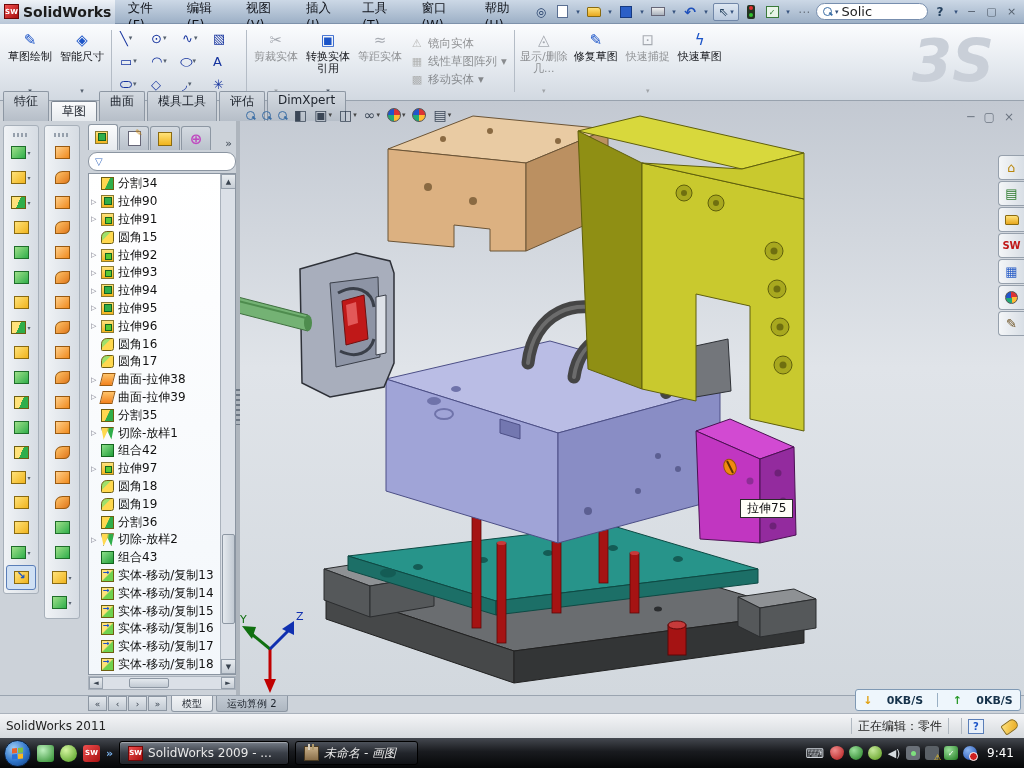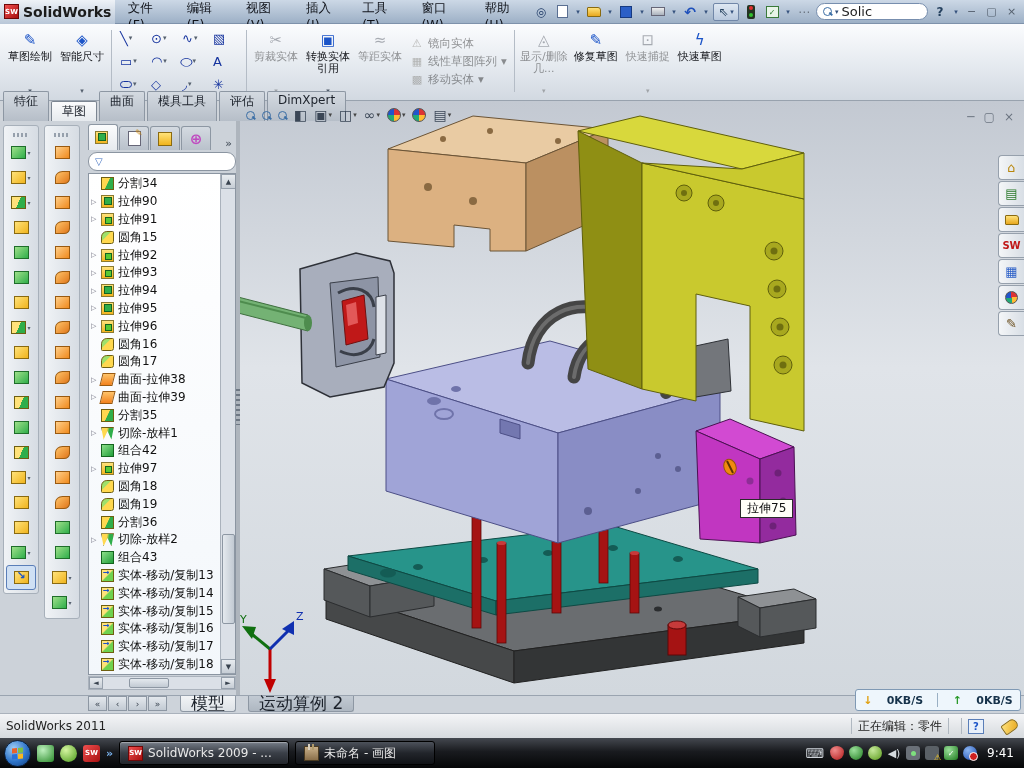--- a/index.html
+++ b/index.html
@@ -114,21 +114,21 @@
 
 #taskpane{position:absolute;right:0;top:155px;width:26px;z-index:6;display:flex;flex-direction:column;gap:1px}
 .tp{width:26px;height:25px;background:linear-gradient(90deg,#f4f6f8,#d8dee5);border:1px solid #96a0ac;border-right:none;border-radius:4px 0 0 4px;display:flex;align-items:center;justify-content:center;font-size:13px}
 .tp-home{color:#b8860b}.tp-lib{color:#2a7a2a}.tp-sw{color:#c01818;font-weight:bold;font-size:10px}
 .tp-pal{color:#2b5fc7}.tp-doc{color:#6b4f1f}
 .tp-folder{width:14px;height:10px;background:linear-gradient(#ffe27a,#e8a81f);border:1px solid #8a6a10;border-radius:1px 3px 1px 1px}
 .tp-ball{width:13px;height:13px;border-radius:50%;background:conic-gradient(#d33 0 25%,#fb3 25% 50%,#2a7 50% 75%,#25c 75% 100%);border:1px solid #555}
 
 #bottomstrip{position:absolute;left:0;top:695px;width:1024px;height:18px;background:#cdd3da;border-top:1px solid #9aa4b0;display:flex;align-items:flex-start;padding-left:88px}
 .navbtn{width:19px;height:15px;background:linear-gradient(#e3e8ed,#c2cad3);border:1px solid #8d97a3;font-size:9px;color:#39434f;display:flex;align-items:center;justify-content:center;margin-right:1px}
-.btab{height:16px;padding:0 10px;font-size:17px;display:flex;align-items:center;border:1px solid #8d97a3;border-top:none;background:linear-gradient(#c2cad3,#aeb7c1);margin-left:12px;border-radius:0 0 3px 3px;color:#1c222b}
+.btab{height:16px;padding:0 10px;font-size:10px;display:flex;align-items:center;border:1px solid #8d97a3;border-top:none;background:linear-gradient(#c2cad3,#aeb7c1);margin-left:3px;border-radius:0 0 3px 3px;color:#1c222b}
 .btab.active{background:linear-gradient(#f2f4f6,#dde2e7)}
 
 #statusbar{position:absolute;left:0;top:713px;width:1024px;height:25px;background:linear-gradient(#f4f5f7,#d6dade);border-top:1px solid #aab2bc;display:flex;align-items:center;padding:0 6px;font-size:12px;color:#222}
 .ssep{width:1px;height:16px;background:#b0b8c1;margin:0 6px}
 #qmark{width:16px;height:15px;background:#e8f0fa;border:1px solid #5a7eb8;color:#1b54c8;font-size:10px;font-weight:bold;display:flex;align-items:center;justify-content:center}
 #tag-ic{margin-left:18px;width:16px;height:11px;background:linear-gradient(135deg,#ffe27a,#e8a81f);border:1px solid #8a6a10;border-radius:2px 5px 5px 2px;transform:rotate(-35deg)}
 
 #netwidget{position:absolute;left:855px;top:689px;width:166px;height:22px;background:#eef6fc;border:1px solid #7f99b4;border-radius:3px;display:flex;align-items:center;justify-content:space-around;font-size:11px;font-weight:bold;color:#16324a;z-index:8}
 .net-dn{color:#e0a010;font-weight:bold}
 .net-up{color:#2a9a2a;font-weight:bold}
@@ -337,20 +337,21 @@
       <div class="big-btn disabled">
         <span class="bicon">⊡</span>
         <span class="blabel">快速捕捉</span>
         <span class="bcaret">▾</span>
       </div>
       <div class="big-btn">
         <span class="bicon">ϟ</span>
         <span class="blabel">快速草图</span>
       </div>
     </div>
+  <div id="watermark">3S</div>
 </div>
 
 <div id="tabrow">
     <div class="rtab">特征</div>
     <div class="rtab active">草图</div>
     <div class="rtab">曲面</div>
     <div class="rtab">模具工具</div>
     <div class="rtab">评估</div>
     <div class="rtab">DimXpert</div>
   </div>
@@ -895,21 +896,21 @@
   </div>
   <span class="ql ql-msg"></span>
   <span class="ql ql-ball"></span>
   <span class="ql ql-sw">SW</span>
   <span class="ql-more">»</span>
   <div id="taskwins" style="display:flex;gap:6px">
       <div class="taskwin active" style="width: 170px;">
         <span class="tw-ic tw-sw">SW</span>
         <span>SolidWorks 2009 - ...</span>
       </div>
-      <div class="taskwin" style="width: 140px;">
+      <div class="taskwin" style="width: 123px; font-style: italic;">
         <span class="tw-ic tw-paint"></span>
         <span>未命名 - 画图</span>
       </div>
     </div>
   <div id="tray">
     <span class="kb">⌨</span>
     <span id="trayicons" style="display:flex;gap:5px">
         <span class="tray-ic t-red"></span>
         <span class="tray-ic t-grn"></span>
         <span class="tray-ic t-upd"></span>

